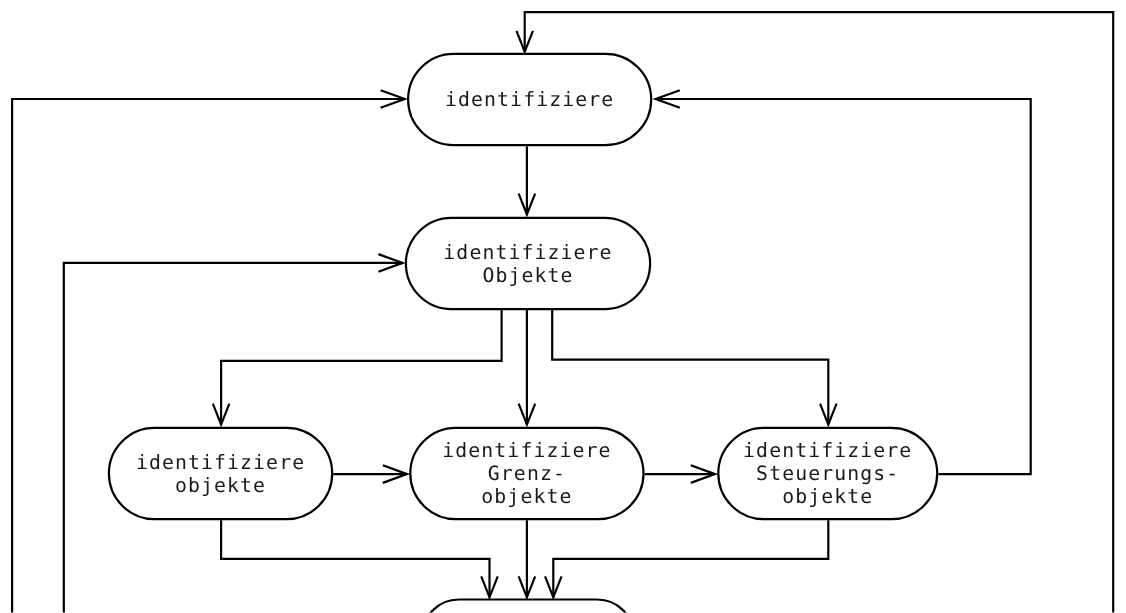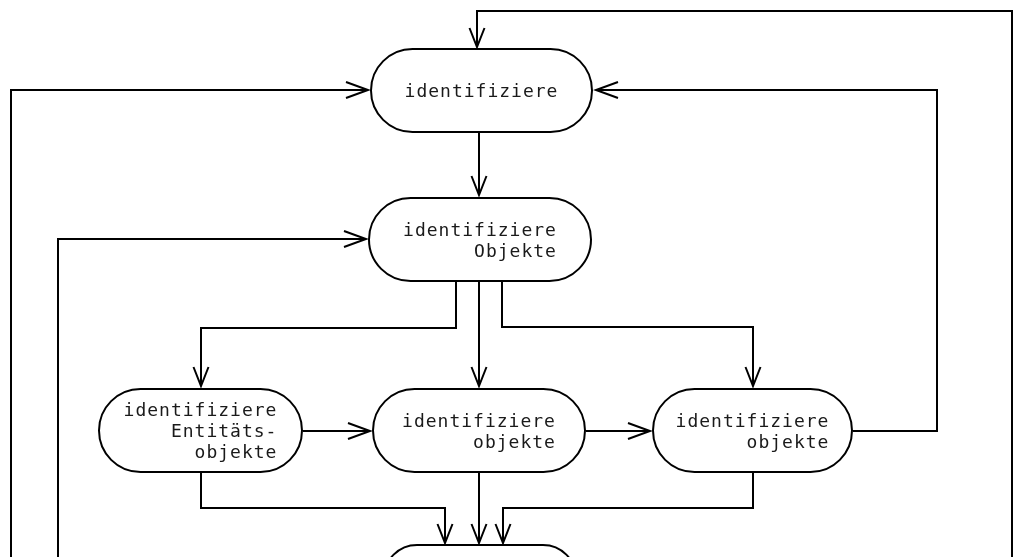--- a/index.html
+++ b/index.html
@@ -18,21 +18,21 @@
   }
   #edges{position:absolute;left:0;top:0;width:1024px;height:557px;}
   #edges path{stroke:var(--line);stroke-width:2;fill:none;stroke-linejoin:miter;stroke-linecap:butt;}
   .node{
     position:absolute;
     box-sizing:border-box;
     background:var(--node-fill);
     border:2px solid var(--node-border);
     border-radius:43px;
     display:flex;align-items:center;justify-content:center;
-    text-align:right;
+    text-align:center;
   }
   .node .label{
     color:#1a1a1a;
     font-size:18px;
     line-height:21px;
     letter-spacing:1px;
     white-space:nowrap;
   }
   .node.partial{border-radius:34px;}
 </style>
@@ -92,35 +92,36 @@
   <div class="node" style="left:368px;top:197px;width:224px;height:85px">
     <div class="label">
       <div>identifiziere</div>
       <div>Objekte</div>
     </div>
   </div>
 
   <div class="node" style="left:98px;top:388px;width:205px;height:85px">
     <div class="label">
       <div>identifiziere</div>
-      <div>Entitäts-</div>
       <div>objekte</div>
     </div>
   </div>
 
   <div class="node" style="left:372px;top:388px;width:214px;height:85px">
     <div class="label">
       <div>identifiziere</div>
+      <div>Grenz-</div>
       <div>objekte</div>
     </div>
   </div>
 
   <div class="node" style="left:652px;top:388px;width:201px;height:85px">
     <div class="label">
       <div>identifiziere</div>
+      <div>Steuerungs-</div>
       <div>objekte</div>
     </div>
   </div>
 
   <div class="node partial" style="left:383px;top:544px;width:194px;height:72px">
     <div class="label"></div>
   </div>
 
 </div>
 

